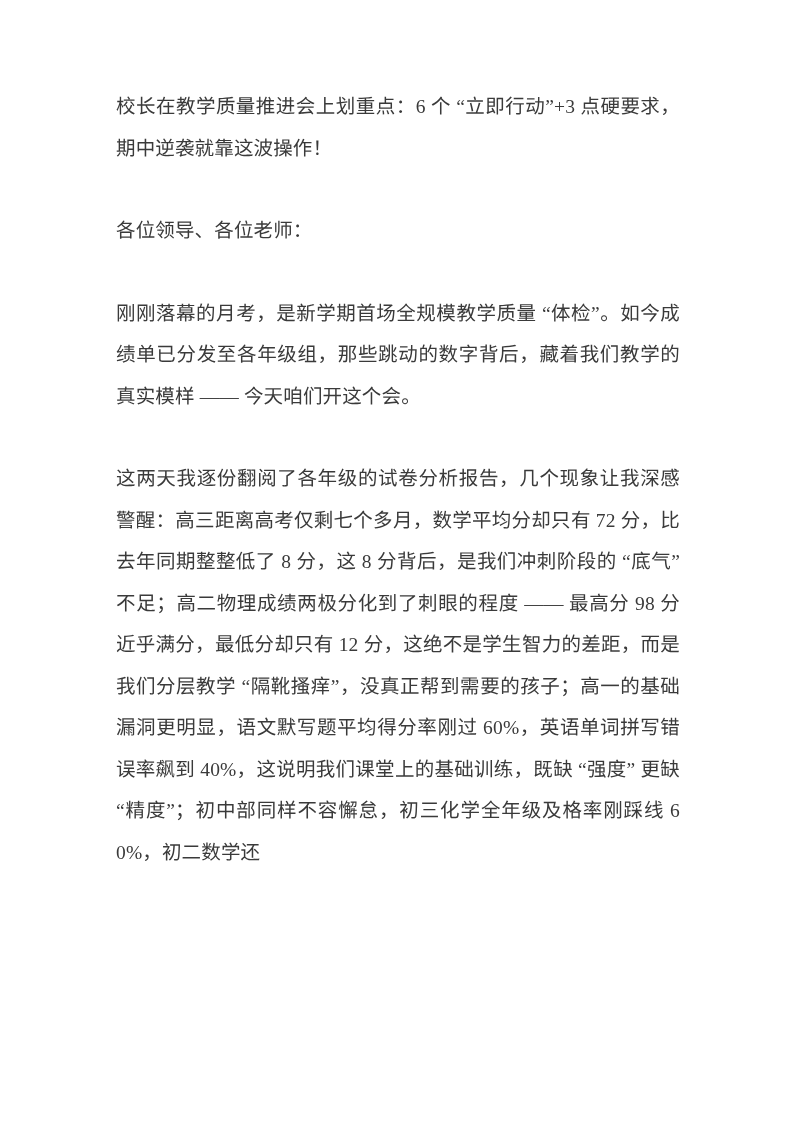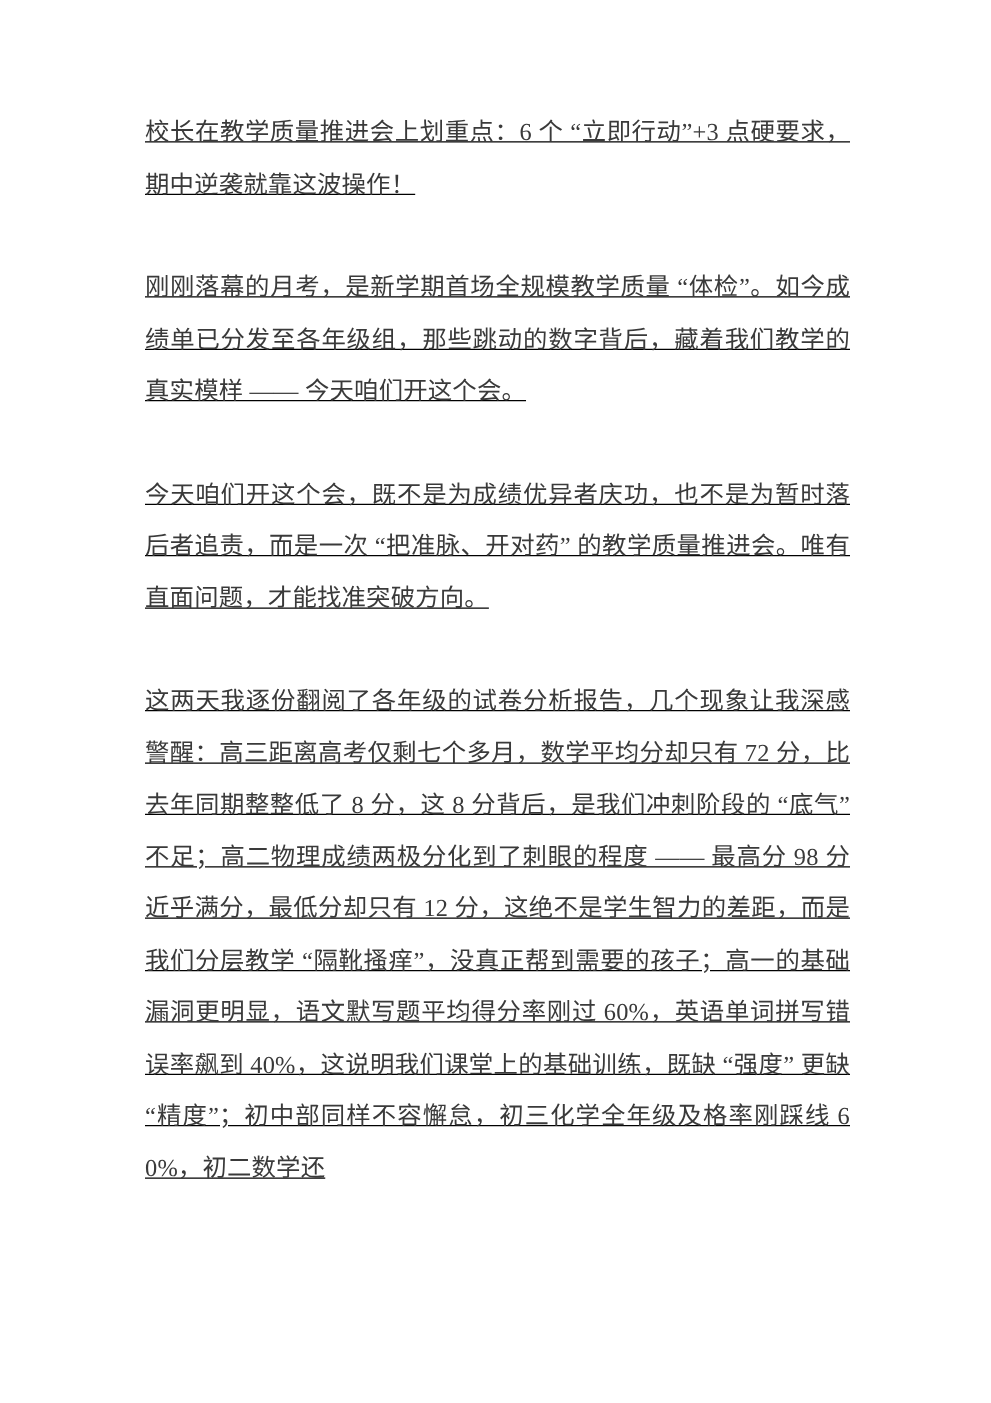--- a/index.html
+++ b/index.html
@@ -14,21 +14,20 @@
     height: 1122px;
     background: #ffffff;
     overflow: hidden;
     box-sizing: border-box;
   }
   .doc-body {
     position: absolute;
     left: 116px;
     top: 86px;
     width: 564px;
-    text-decoration: underline;
   }
   .para {
     font-family: "Liberation Serif", "DejaVu Serif", serif;
     font-size: 19.5px;
     line-height: 41.5px;
     color: #3a3a3a;
     text-align: justify;
     text-justify: inter-ideograph;
     margin: 0 0 41px 0;
     letter-spacing: 0.15px;
@@ -38,17 +37,17 @@
   .para:last-child {
     margin-bottom: 0;
   }
 </style>
 </head>
 <body>
 
 <div class="page">
   <div class="doc-body">
     <p class="para">校长在教学质量推进会上划重点：6 个 “立即行动”+3 点硬要求，期中逆袭就靠这波操作！</p>
+    <p class="para">各位领导、各位老师：</p>
     <p class="para">刚刚落幕的月考，是新学期首场全规模教学质量 “体检”。如今成绩单已分发至各年级组，那些跳动的数字背后，藏着我们教学的真实模样 —— 今天咱们开这个会。</p>
-    <p class="para">今天咱们开这个会，既不是为成绩优异者庆功，也不是为暂时落后者追责，而是一次 “把准脉、开对药” 的教学质量推进会。唯有直面问题，才能找准突破方向。</p>
     <p class="para">这两天我逐份翻阅了各年级的试卷分析报告，几个现象让我深感警醒：高三距离高考仅剩七个多月，数学平均分却只有 72 分，比去年同期整整低了 8 分，这 8 分背后，是我们冲刺阶段的 “底气” 不足；高二物理成绩两极分化到了刺眼的程度 —— 最高分 98 分近乎满分，最低分却只有 12 分，这绝不是学生智力的差距，而是我们分层教学 “隔靴搔痒”，没真正帮到需要的孩子；高一的基础漏洞更明显，语文默写题平均得分率刚过 60%，英语单词拼写错误率飙到 40%，这说明我们课堂上的基础训练，既缺 “强度” 更缺 “精度”；初中部同样不容懈怠，初三化学全年级及格率刚踩线 60%，初二数学还</p>
   </div>
 </div>
 
 </body></html>

